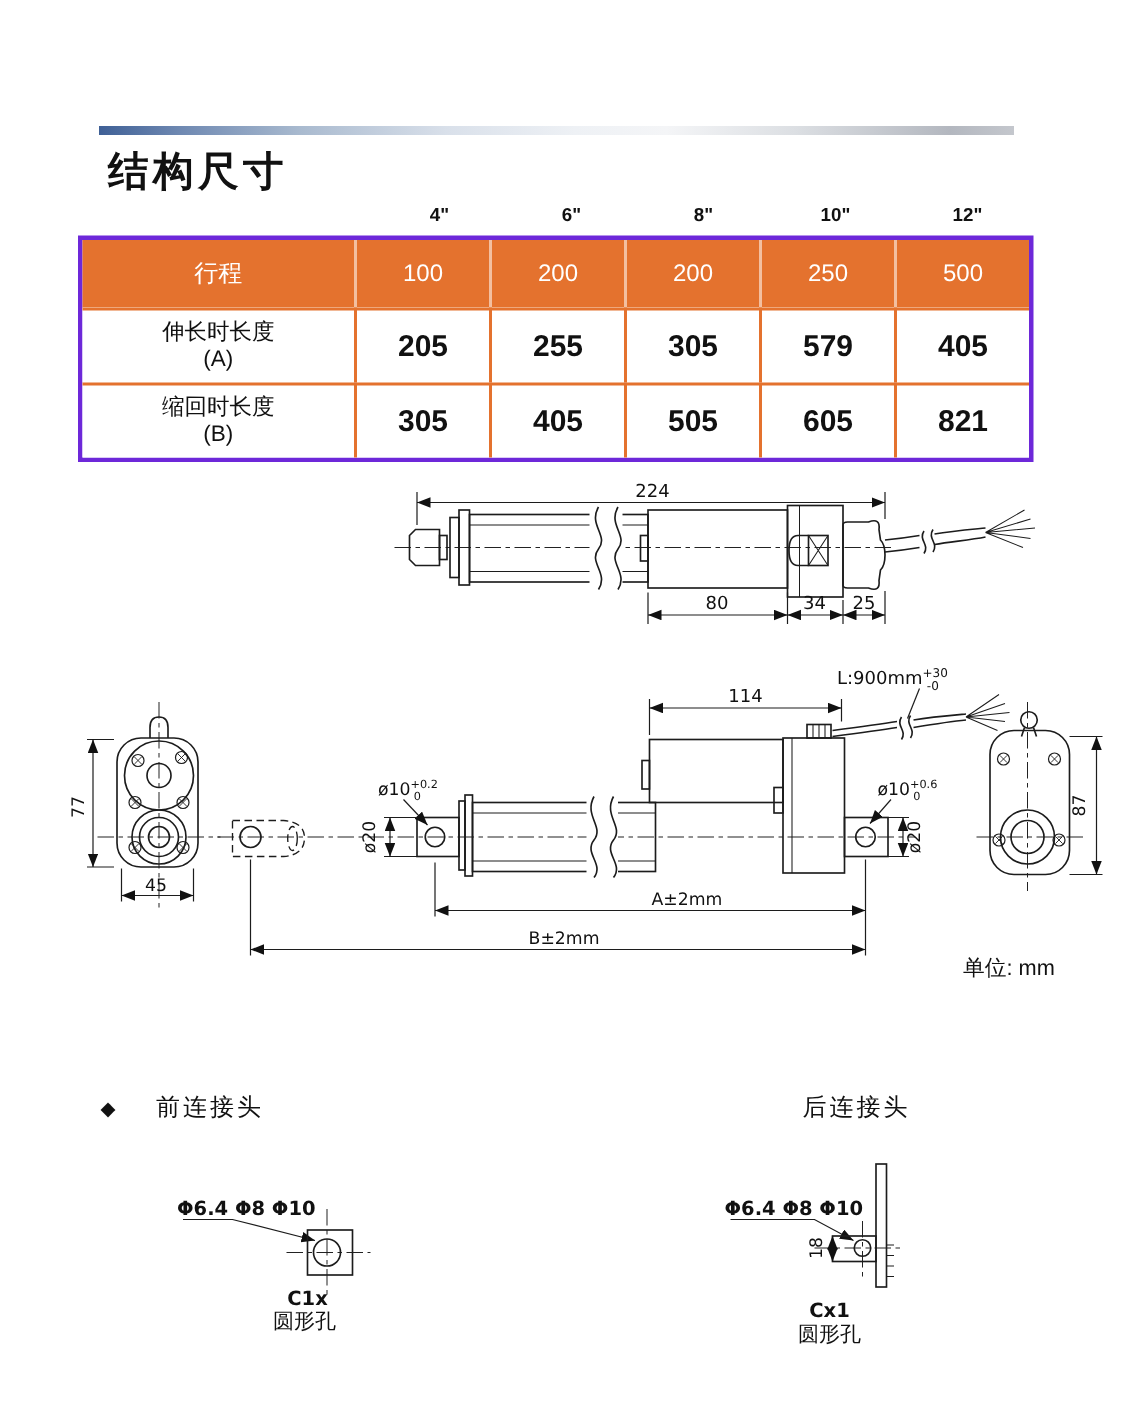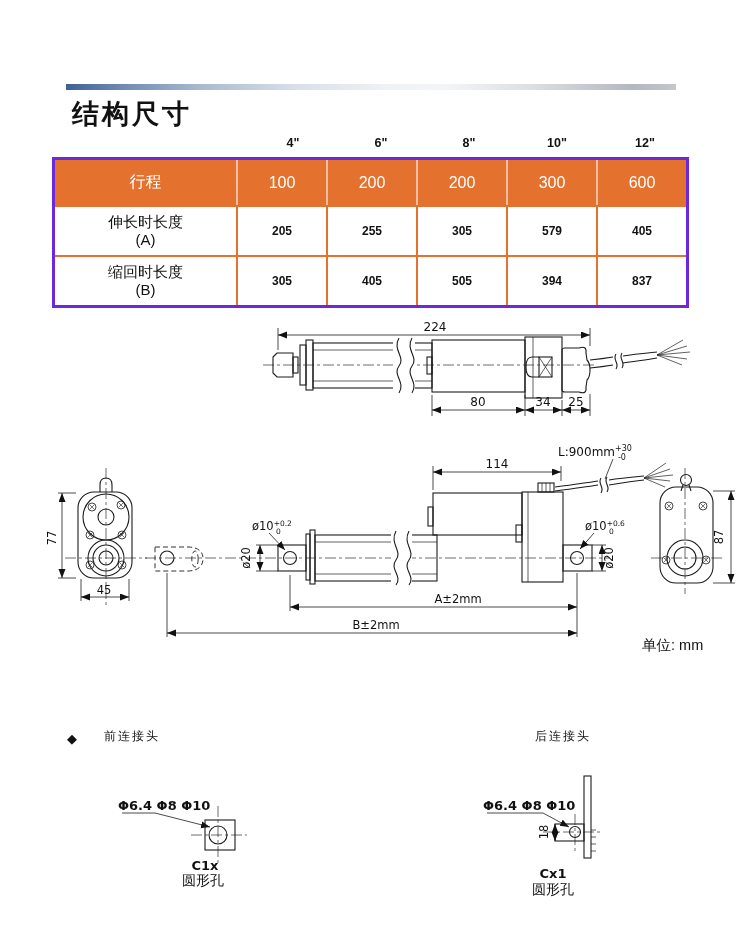--- a/index.html
+++ b/index.html
@@ -13,25 +13,25 @@
   table.spec{position:absolute;left:52px;top:157px;border-collapse:separate;border-spacing:0;
     border:3px solid #6d28d9;table-layout:fixed;width:621px;}
   table.spec td{padding:0;text-align:center;vertical-align:middle;}
   td.c0{width:181px;}
   td.cv{width:88px;}
   tr.hdr td{background:#E4722E;color:#fff;height:45px;font-size:16px;border-right:2px solid rgba(255,255,255,.55);}
   tr.hdr td:last-child{border-right:none;}
   tr.bdy td{background:#fff;height:48px;border-top:2.5px solid #E4722E;border-right:2.5px solid #E4722E;}
   tr.bdy td:last-child{border-right:none;}
   tr.bdy td.c0{font-size:15px;line-height:1.2;}
-  tr.bdy td.cv{font-size:12px;font-weight:bold;}
+  tr.bdy td.cv{font-size:20px;font-weight:bold;}
   .rowlabel span{display:block;}
   .unit-label{left:618px;top:636px;font-size:14.5px;margin-left:24px;}
   .bullet{left:67px;top:731px;font-size:13px;}
-  .conn-title{font-size:12px;letter-spacing:2px;}
+  .conn-title{font-size:16px;letter-spacing:2px;}
   .ct-front{left:104px;top:728px;}
   .ct-rear{left:487px;top:728px;margin-left:48px;}
   svg{overflow:visible;}
   svg .ln{stroke:#1c1c1c;fill:none;stroke-width:1.1;}
   svg .thin{stroke:#1c1c1c;fill:none;stroke-width:.7;}
   svg .dimln{stroke:#1c1c1c;fill:none;stroke-width:.8;}
   svg .cl{stroke:#1c1c1c;fill:none;stroke-width:.65;stroke-dasharray:11 3 3 3;}
   svg .dash{stroke:#1c1c1c;fill:none;stroke-width:.9;stroke-dasharray:5 3;}
   svg text{fill:#111;stroke:none;font-family:"DejaVu Sans","Liberation Sans",sans-serif;font-size:11.5px;}
   svg text.big{font-size:12px;}
@@ -53,44 +53,44 @@
   <div class="inch" style="left:513px;">10"</div>
   <div class="inch" style="left:601px;">12"</div>
 
   <table class="spec">
     <tbody>
         <tr class="hdr">
       <td class="c0">行程</td>
       <td class="cv">100</td>
       <td class="cv">200</td>
       <td class="cv">200</td>
-      <td class="cv">300</td>
-      <td class="cv">600</td>
+      <td class="cv">250</td>
+      <td class="cv">500</td>
     </tr>
     <tr class="bdy">
       <td class="c0 rowlabel">
         <span>伸长时长度</span>
         <span>(A)</span>
       </td>
       <td class="cv">205</td>
       <td class="cv">255</td>
       <td class="cv">305</td>
       <td class="cv">579</td>
       <td class="cv">405</td>
     </tr>
     <tr class="bdy">
       <td class="c0 rowlabel">
         <span>缩回时长度</span>
         <span>(B)</span>
       </td>
       <td class="cv">305</td>
       <td class="cv">405</td>
       <td class="cv">505</td>
-      <td class="cv">394</td>
-      <td class="cv">837</td>
+      <td class="cv">605</td>
+      <td class="cv">821</td>
     </tr>
   </tbody>
     </table>
 
   <svg class="abs" style="left:255px;top:300px;" width="445" height="132" viewBox="0 0 445 132">
     <defs>
       <marker id="arr" markerWidth="10" markerHeight="8" refX="9" refY="3.5" orient="auto-start-reverse" markerUnits="userSpaceOnUse">
         <path d="M0,0 L9,3.5 L0,7 Z" fill="#111"></path>
       </marker>
     </defs>

